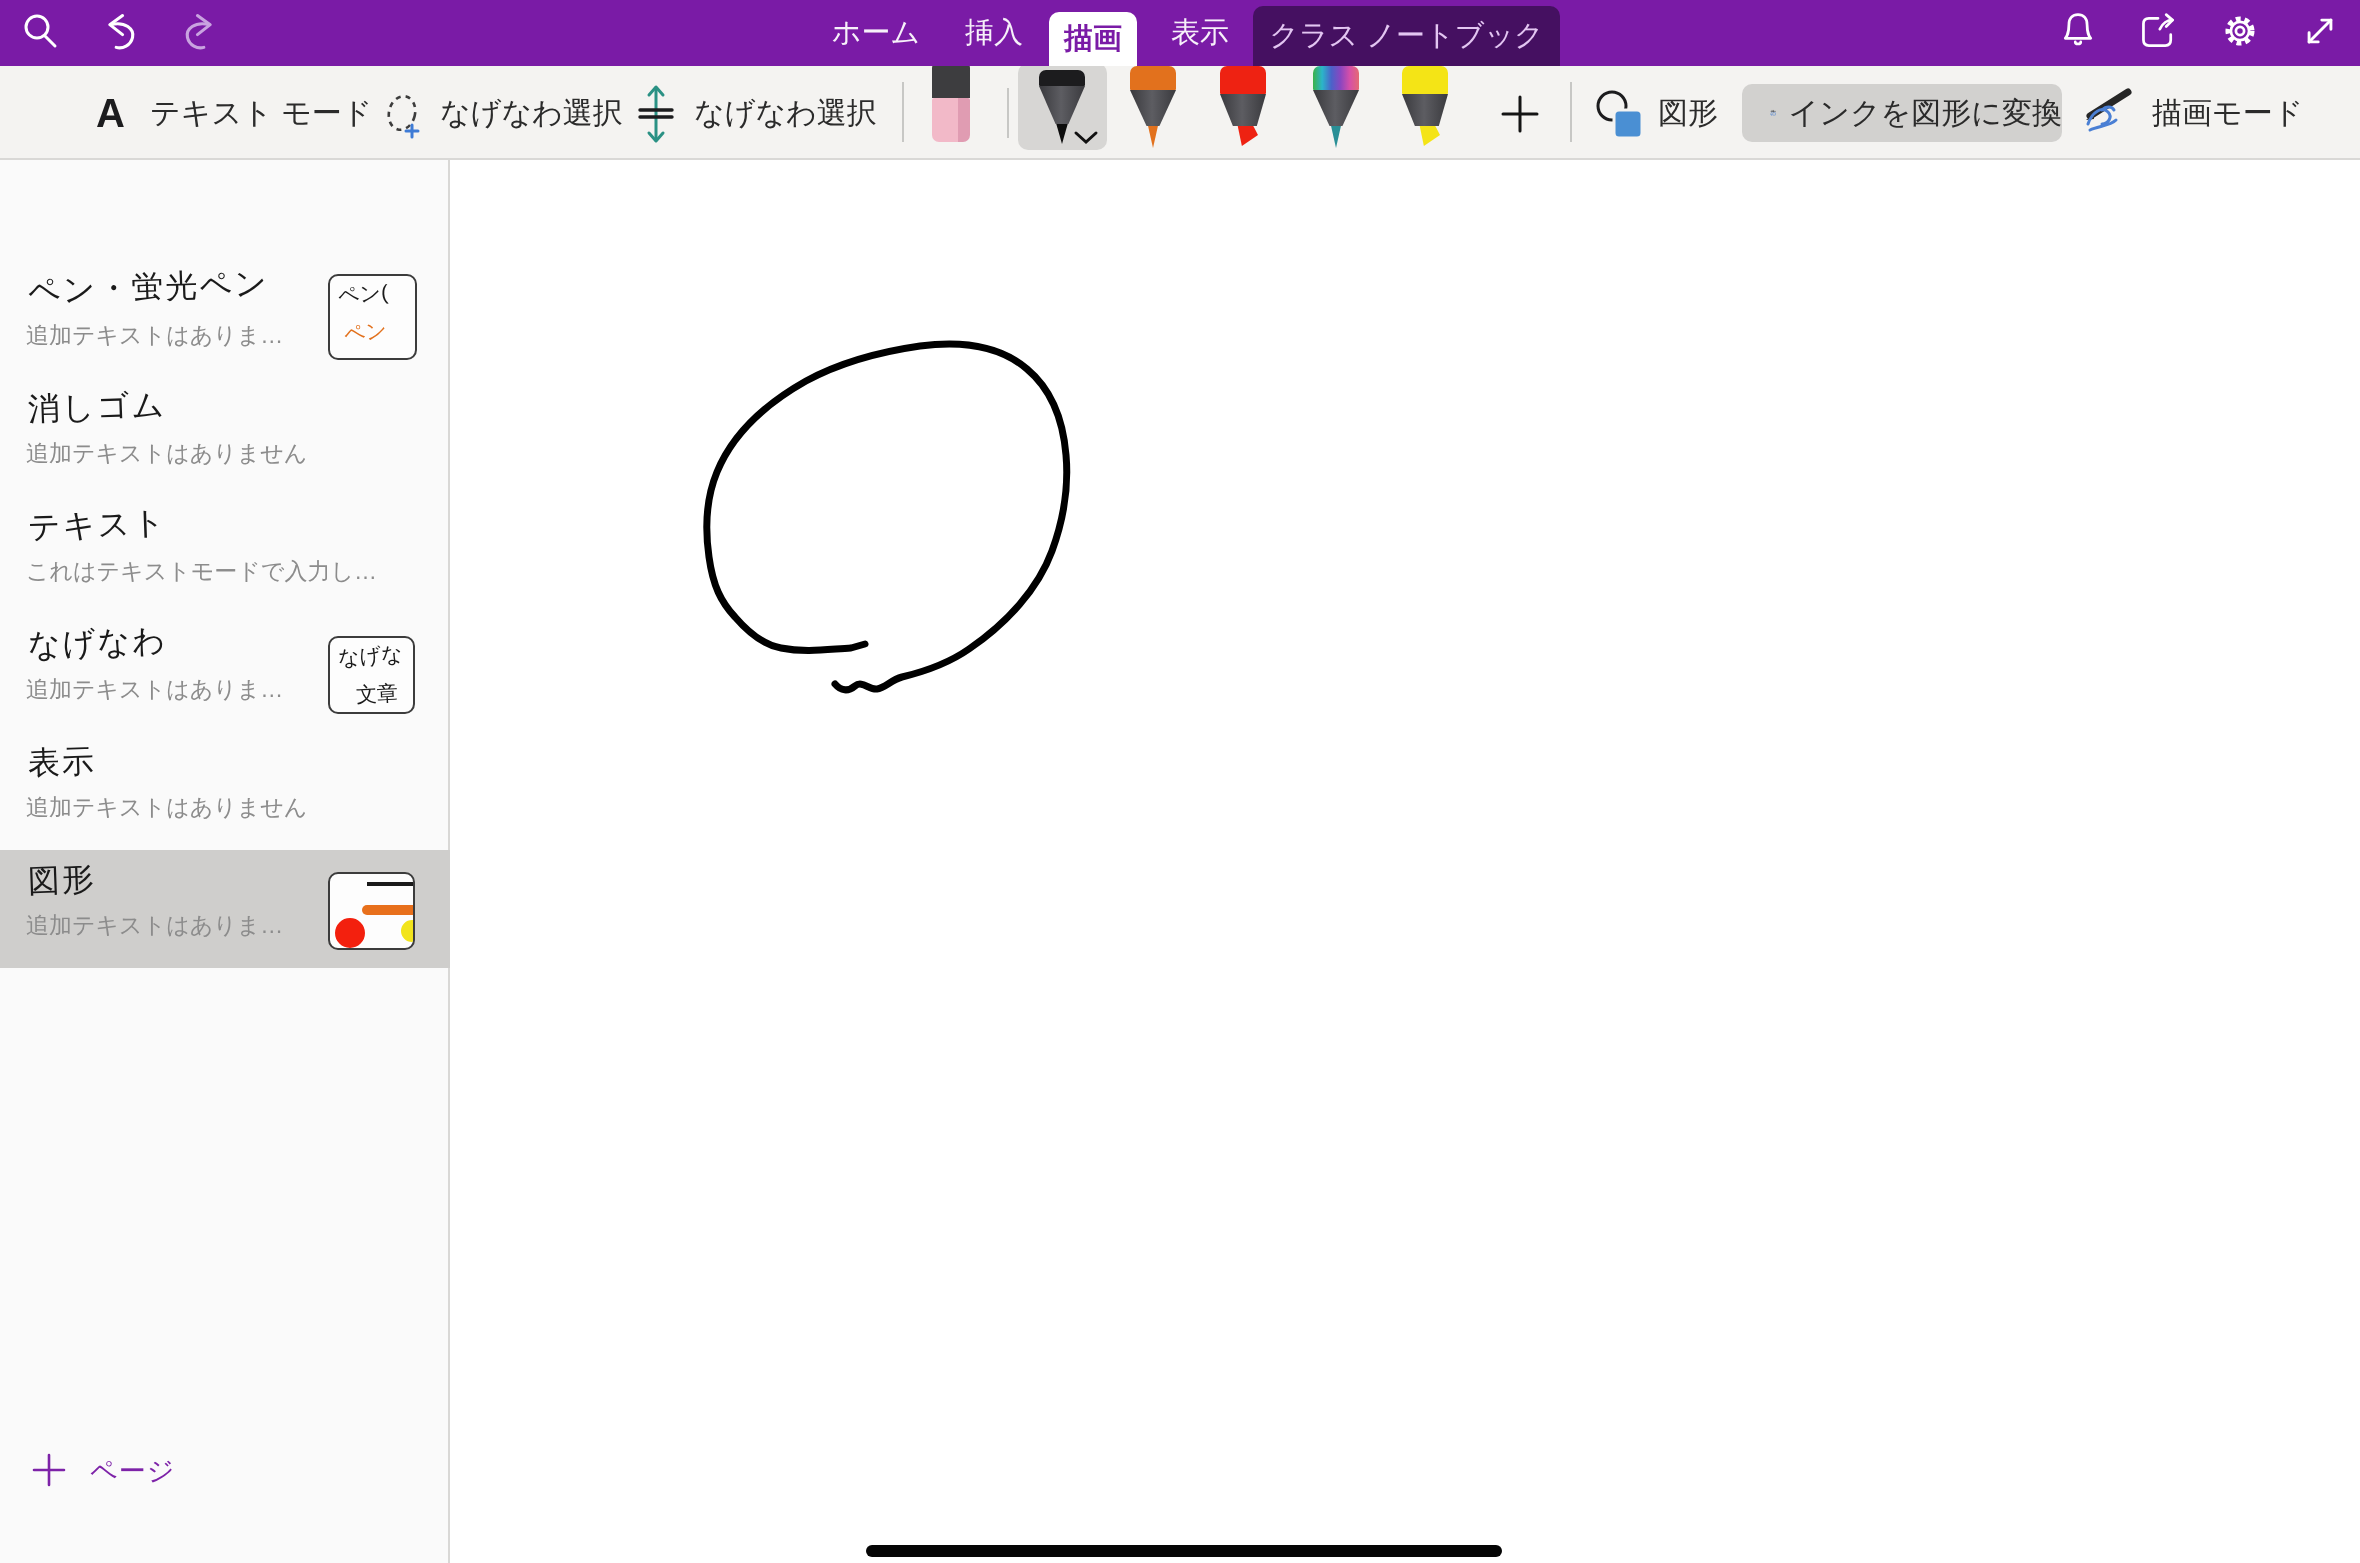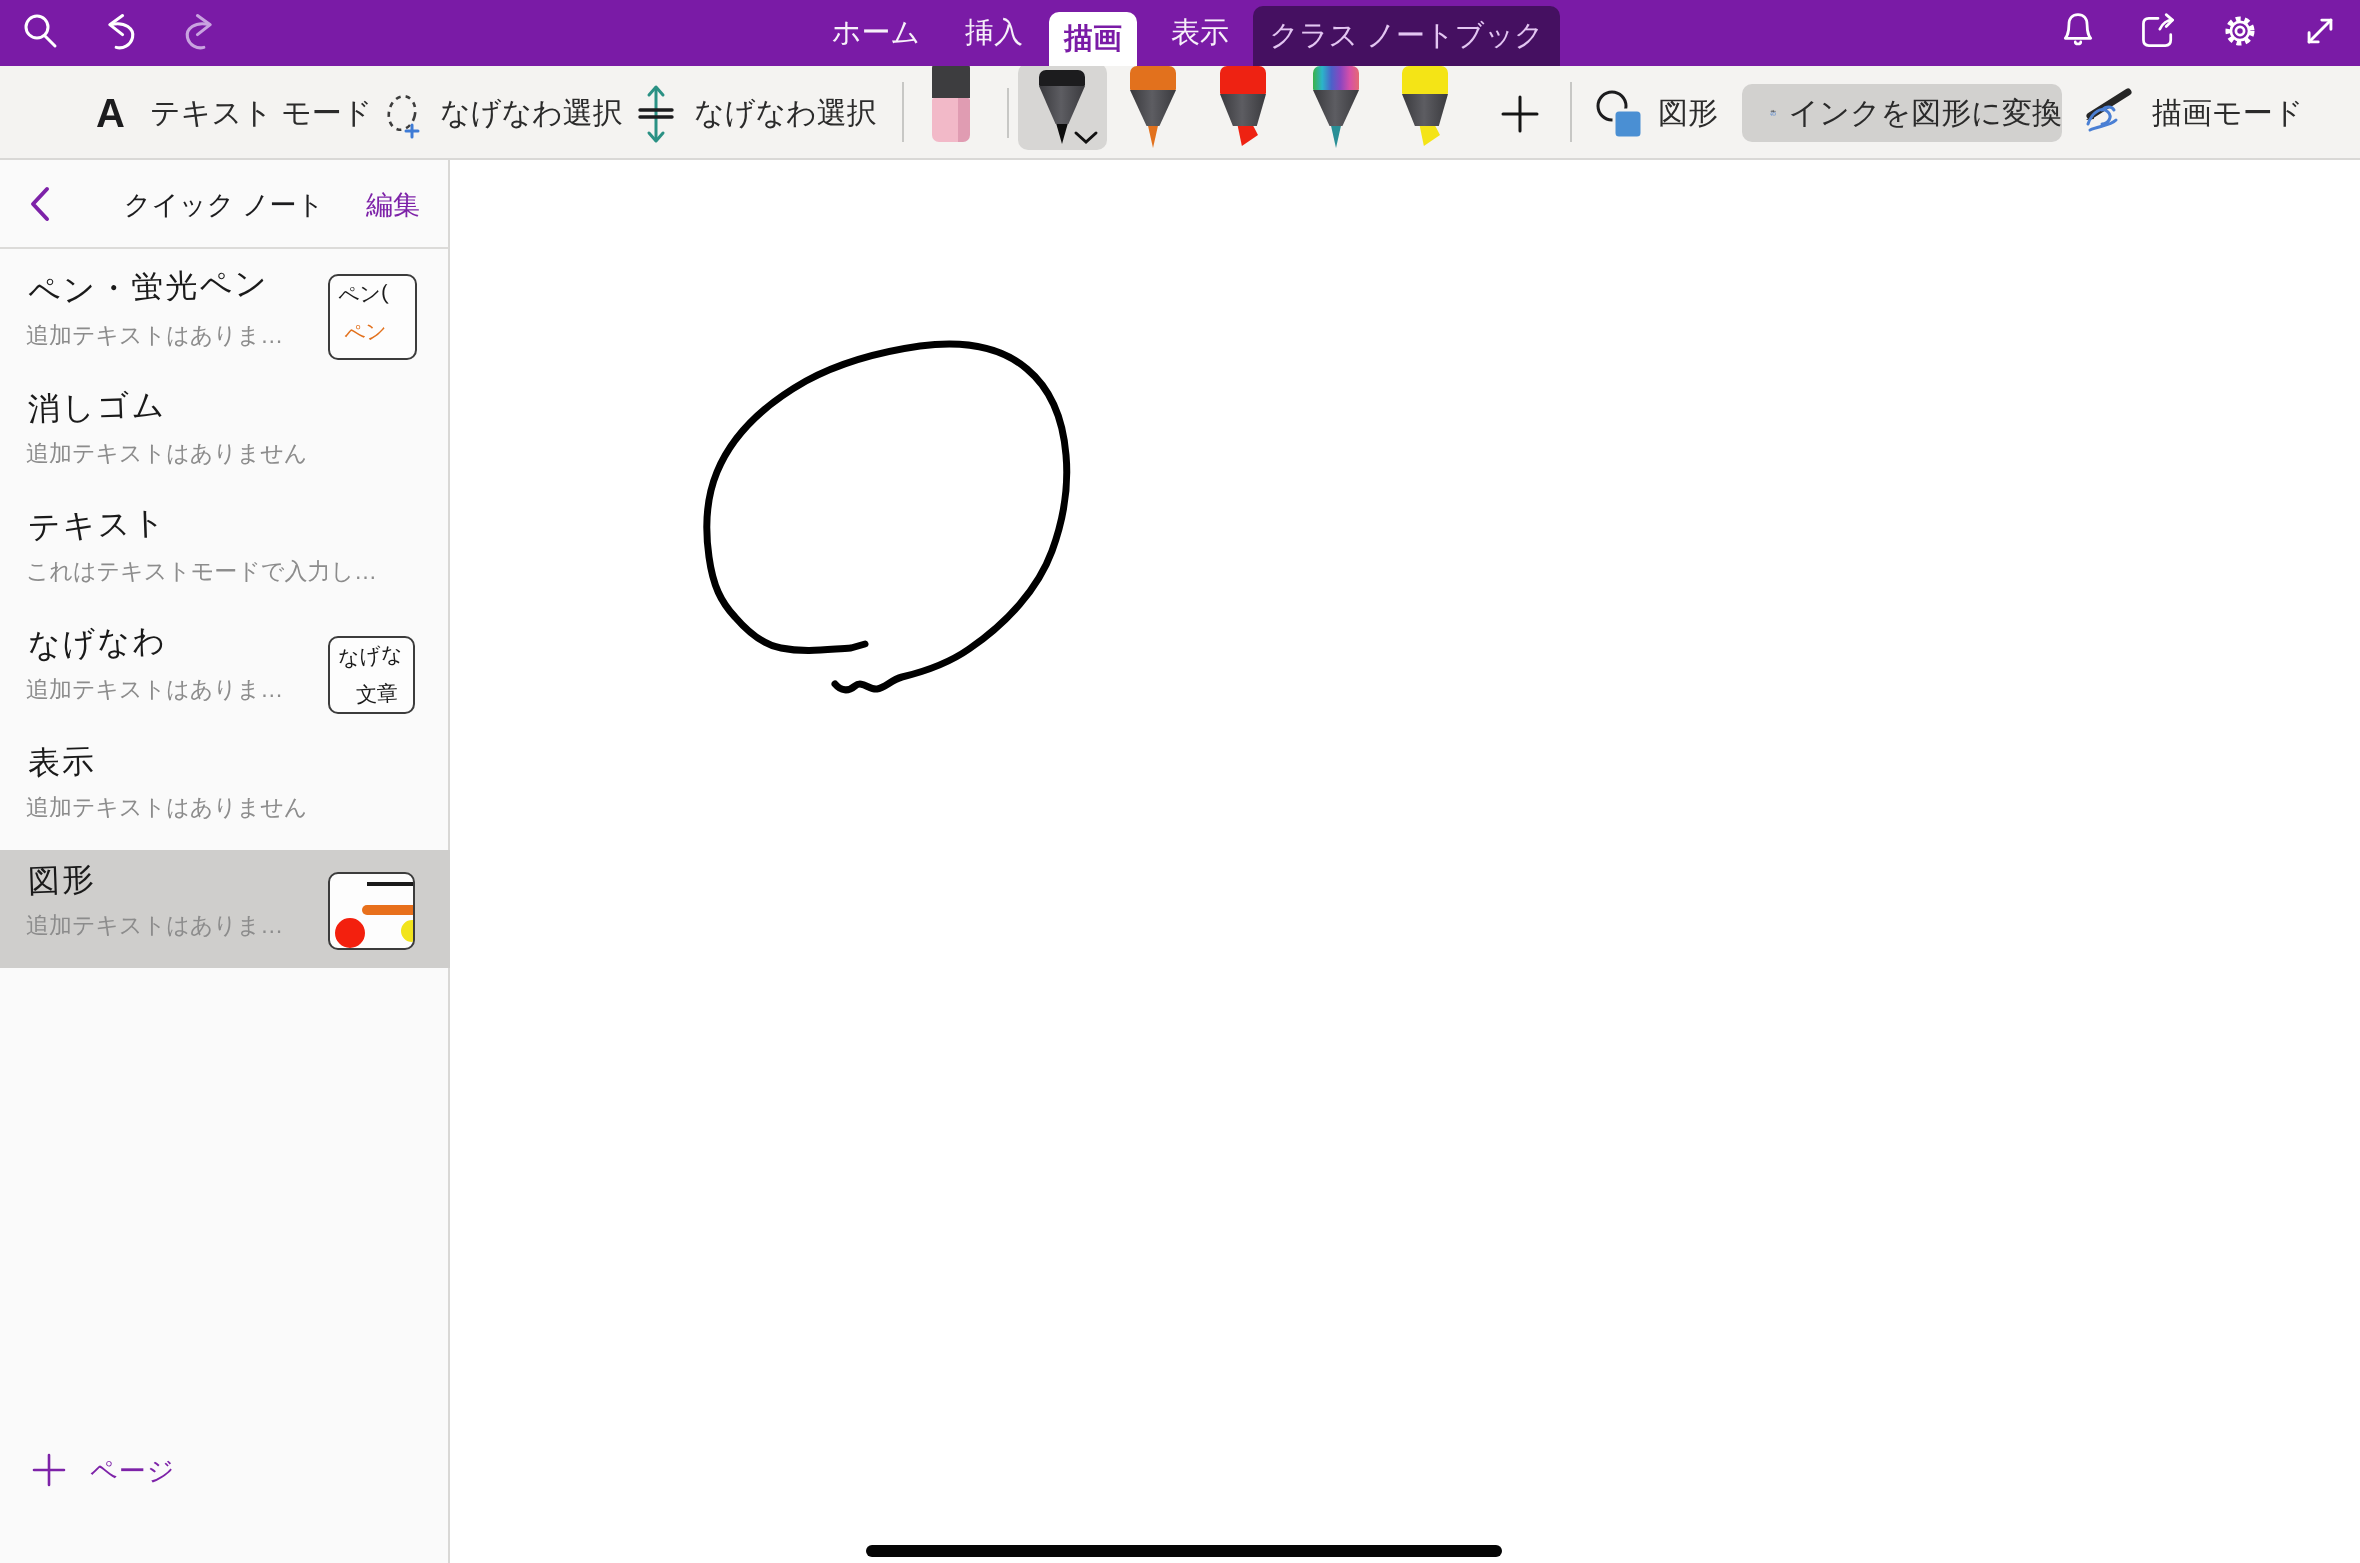--- a/index.html
+++ b/index.html
@@ -262,29 +262,20 @@
         <path d="M13 34 L6 40 L14 39 Z" fill="#262626" stroke="none"></path>
         <path d="M8 44 C12 32 22 26 28 32 C33 37 28 44 22 44" stroke="#4a7fd4" stroke-width="3"></path>
         <path d="M10 50 C18 46 30 46 36 40" stroke="#4a7fd4" stroke-width="3"></path>
         <path d="M22 30 C26 26 32 26 34 30" stroke="#4a7fd4" stroke-width="3"></path>
       </svg>
     </span>
     <span class="tb-label tb-group" style="left:2152px;">描画モード</span>
   </div>
 
   <aside class="sidebar">
-    <div class="sb-header">
-      <span class="sb-back">
-        <svg viewBox="0 0 24 36" fill="none" stroke="#7d22a8" stroke-width="4" stroke-linecap="round" stroke-linejoin="round">
-          <path d="M19 3 L5 18 L19 33"></path>
-        </svg>
-      </span>
-      <span class="sb-title">クイック ノート</span>
-      <span class="sb-edit">編集</span>
-    </div>
 
     <div class="page-row" style="top:100px;">
       <span class="row-title">ペン・蛍光ペン</span>
       <span class="row-sub">追加テキストはありま…</span>
       <div class="thumb">
         <span class="thumb-text1">ペン(</span>
         <span class="thumb-text2">ペン</span>
       </div>
     </div>
 

